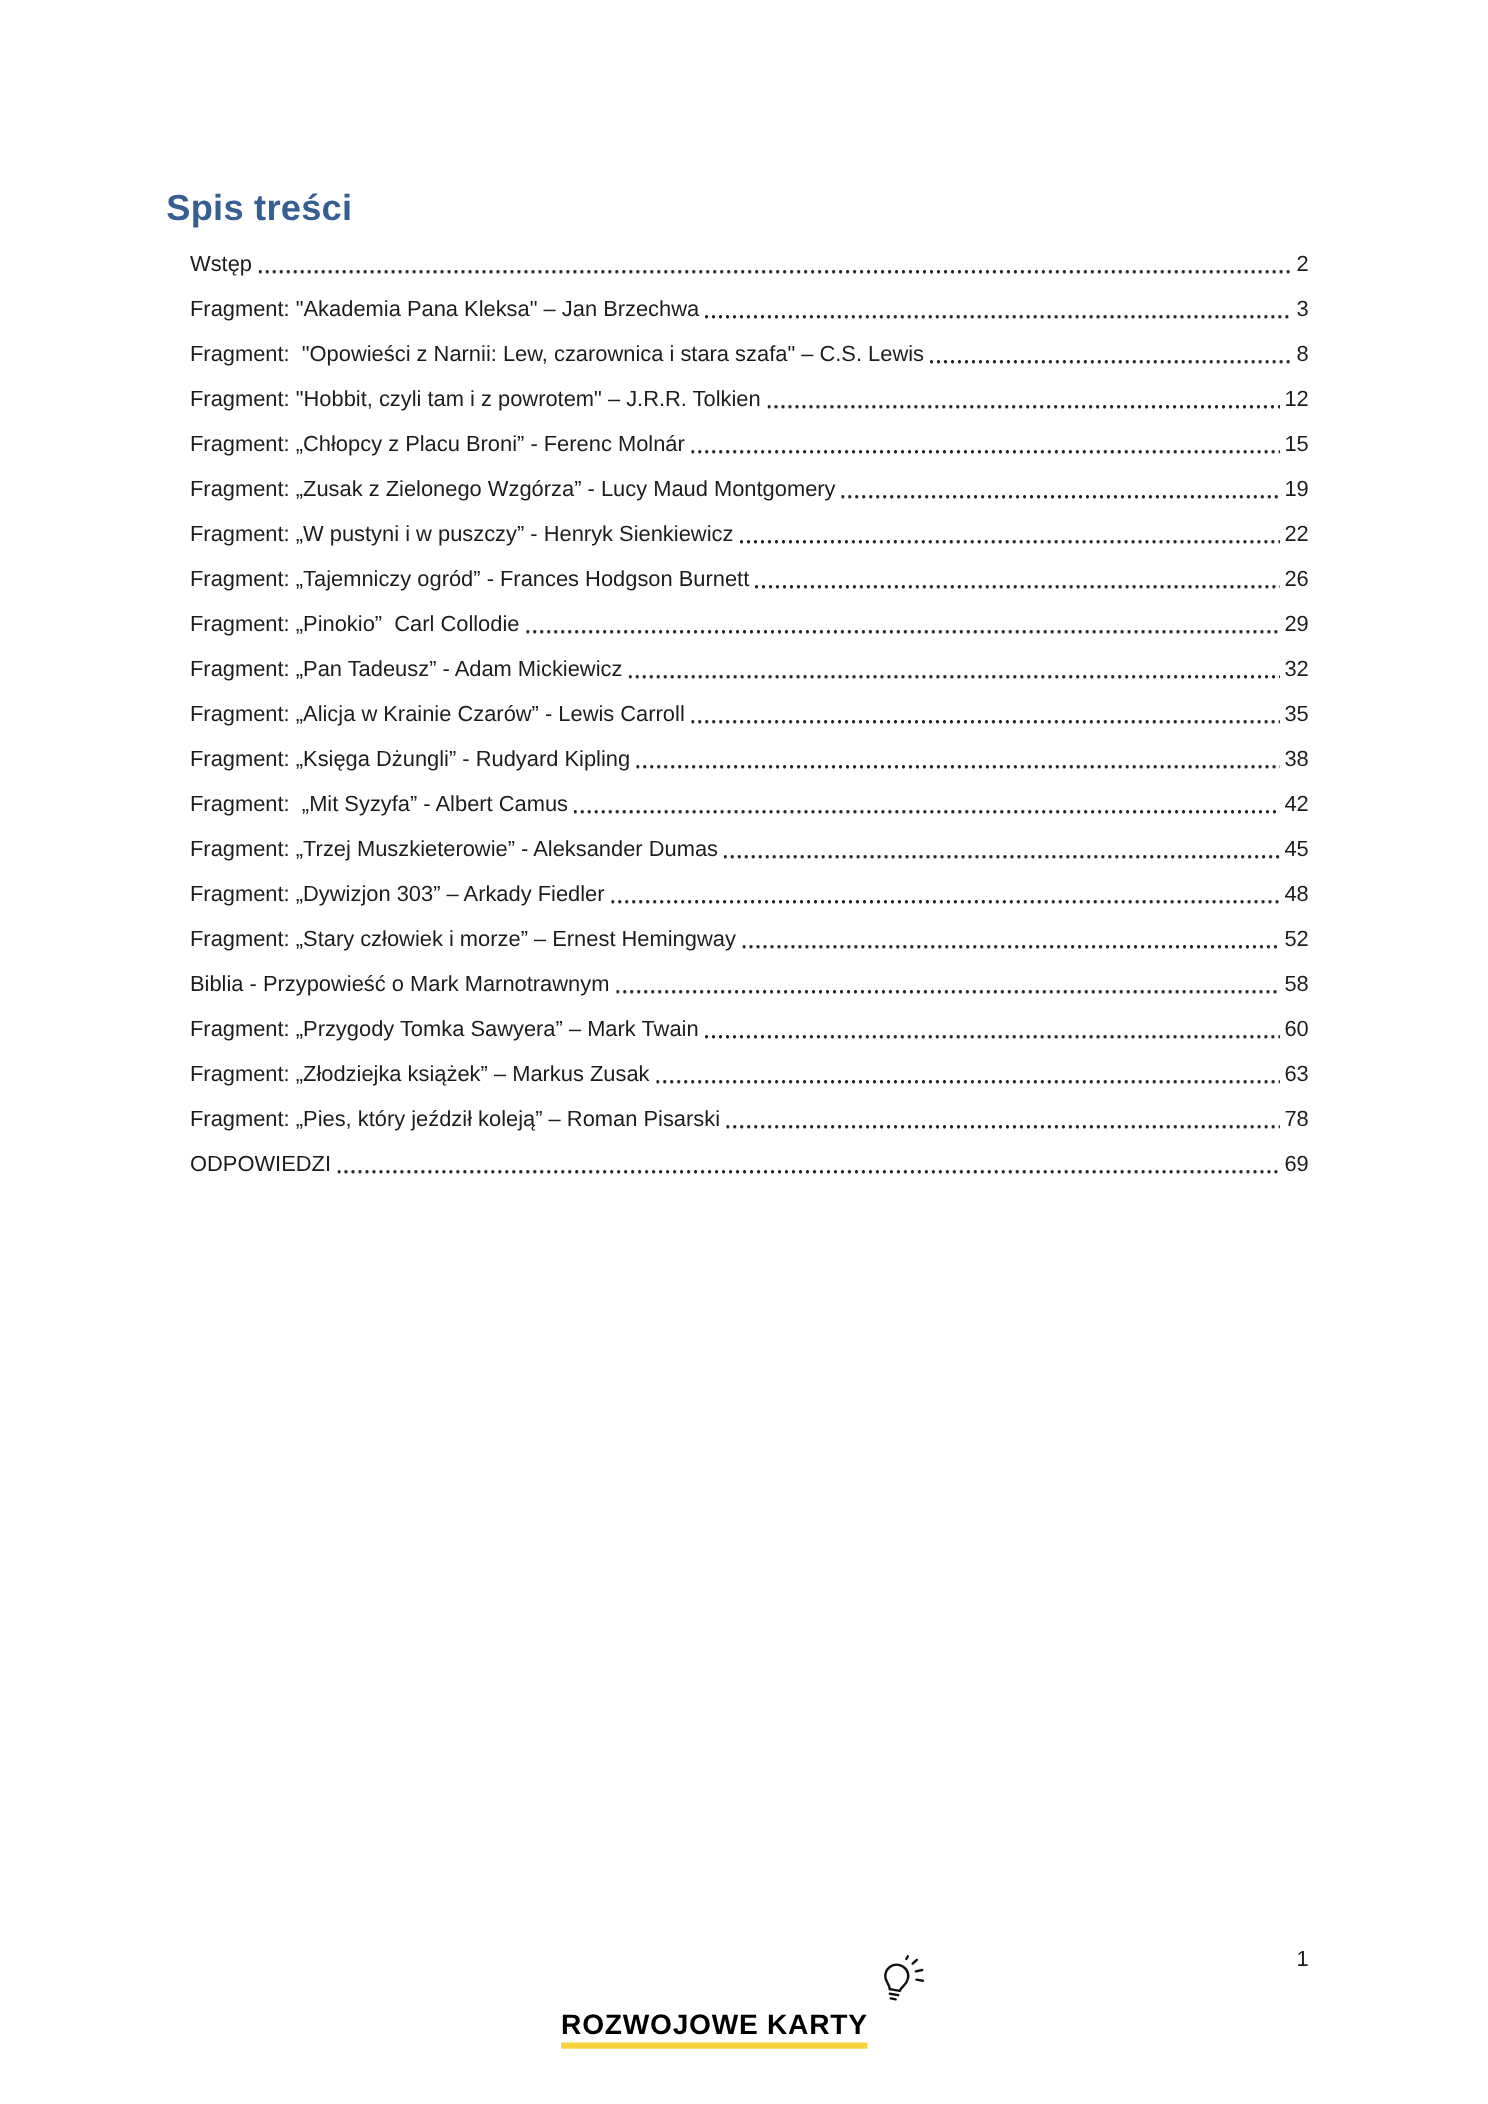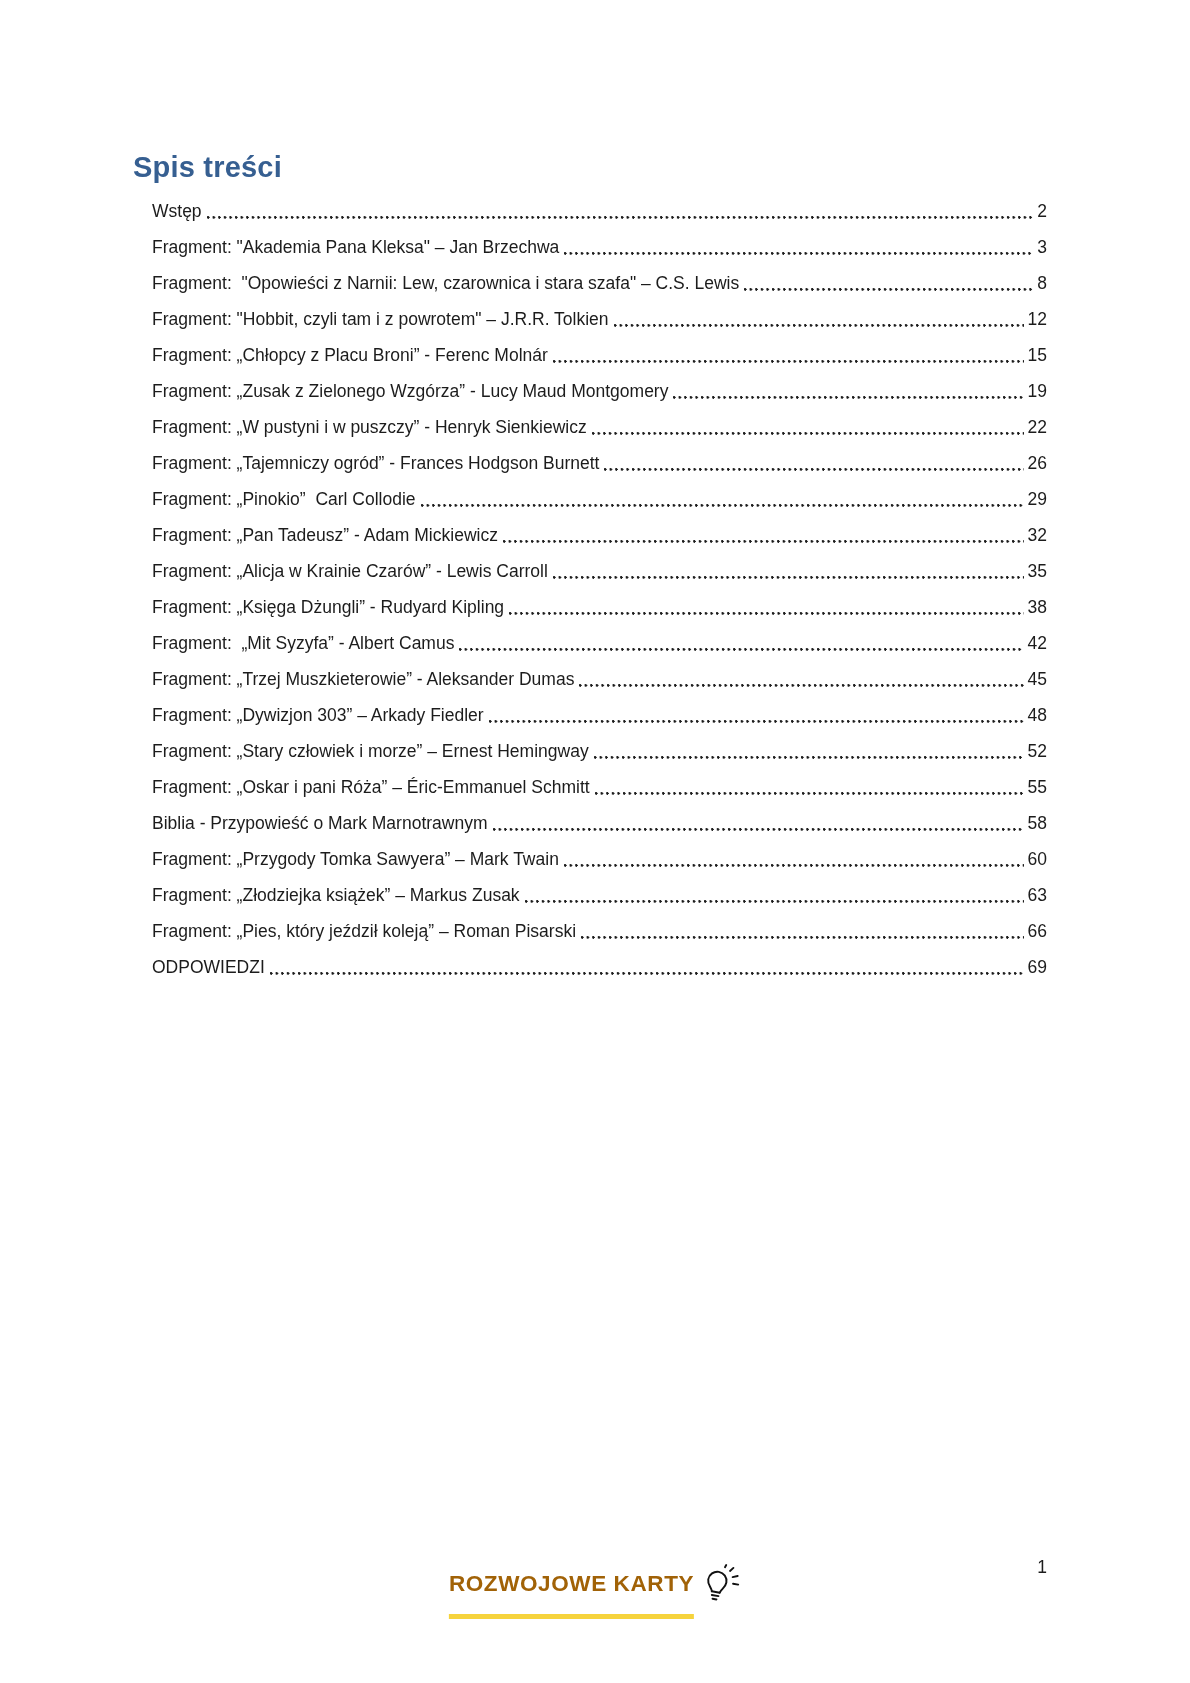--- a/index.html
+++ b/index.html
@@ -52,23 +52,24 @@
     transform:translateX(-50%);
     display:flex;
     align-items:flex-start;
     gap:7px;
   }
   .brand-name {
     font-size:22.5px;
     font-weight:700;
     letter-spacing:0.6px;
     line-height:1.2;
-    color:#a16207;
+    color:#000000;
     border-bottom:5px solid var(--underline-yellow, #F6D33C);
-    padding-bottom:17px;
+    padding-bottom:1px;
+    margin-top:36px;
   }
   .bulb { display:inline-block; margin-top:-8px; transform:rotate(10deg); }
   .page-number {
     position:absolute;
     top:1557px; right:143px;
     font-size:17.5px;
     color:#1c1c1c;
   }
 </style>
 </head>
@@ -87,25 +88,24 @@
         <div class="toc-row"><span class="toc-label">Fragment: „W pustyni i w puszczy” - Henryk Sienkiewicz</span><span class="toc-dots"></span><span class="toc-page">22</span></div>
         <div class="toc-row"><span class="toc-label">Fragment: „Tajemniczy ogród” - Frances Hodgson Burnett</span><span class="toc-dots"></span><span class="toc-page">26</span></div>
         <div class="toc-row"><span class="toc-label">Fragment: „Pinokio”  Carl Collodie</span><span class="toc-dots"></span><span class="toc-page">29</span></div>
         <div class="toc-row"><span class="toc-label">Fragment: „Pan Tadeusz” - Adam Mickiewicz</span><span class="toc-dots"></span><span class="toc-page">32</span></div>
         <div class="toc-row"><span class="toc-label">Fragment: „Alicja w Krainie Czarów” - Lewis Carroll</span><span class="toc-dots"></span><span class="toc-page">35</span></div>
         <div class="toc-row"><span class="toc-label">Fragment: „Księga Dżungli” - Rudyard Kipling</span><span class="toc-dots"></span><span class="toc-page">38</span></div>
         <div class="toc-row"><span class="toc-label">Fragment:  „Mit Syzyfa” - Albert Camus</span><span class="toc-dots"></span><span class="toc-page">42</span></div>
         <div class="toc-row"><span class="toc-label">Fragment: „Trzej Muszkieterowie” - Aleksander Dumas</span><span class="toc-dots"></span><span class="toc-page">45</span></div>
         <div class="toc-row"><span class="toc-label">Fragment: „Dywizjon 303” – Arkady Fiedler</span><span class="toc-dots"></span><span class="toc-page">48</span></div>
         <div class="toc-row"><span class="toc-label">Fragment: „Stary człowiek i morze” – Ernest Hemingway</span><span class="toc-dots"></span><span class="toc-page">52</span></div>
-        <div class="toc-row"><span class="toc-label">Fragment: „Oskar i pani Róża” – Éric-Emmanuel Schmitt</span><span class="toc-dots"></span><span class="toc-page">55</span></div>
         <div class="toc-row"><span class="toc-label">Biblia - Przypowieść o Mark Marnotrawnym</span><span class="toc-dots"></span><span class="toc-page">58</span></div>
         <div class="toc-row"><span class="toc-label">Fragment: „Przygody Tomka Sawyera” – Mark Twain</span><span class="toc-dots"></span><span class="toc-page">60</span></div>
         <div class="toc-row"><span class="toc-label">Fragment: „Złodziejka książek” – Markus Zusak</span><span class="toc-dots"></span><span class="toc-page">63</span></div>
-        <div class="toc-row"><span class="toc-label">Fragment: „Pies, który jeździł koleją” – Roman Pisarski</span><span class="toc-dots"></span><span class="toc-page">66</span></div>
+        <div class="toc-row"><span class="toc-label">Fragment: „Pies, który jeździł koleją” – Roman Pisarski</span><span class="toc-dots"></span><span class="toc-page">78</span></div>
         <div class="toc-row"><span class="toc-label">ODPOWIEDZI</span><span class="toc-dots"></span><span class="toc-page">69</span></div>
       </div>
   </div>
 
   <div class="footer-logo">
     <span class="brand-name">ROZWOJOWE KARTY</span>
     <span class="bulb">
       <svg width="40" height="44" viewBox="0 0 50 50" fill="none" xmlns="http://www.w3.org/2000/svg">
         <g stroke="#111111" stroke-width="2.4" stroke-linecap="round" fill="none">
           <path d="M15 36 C14 31 8 29 8 22 A11.5 11.5 0 1 1 31 22 C31 29 26 31 25 36"></path>

